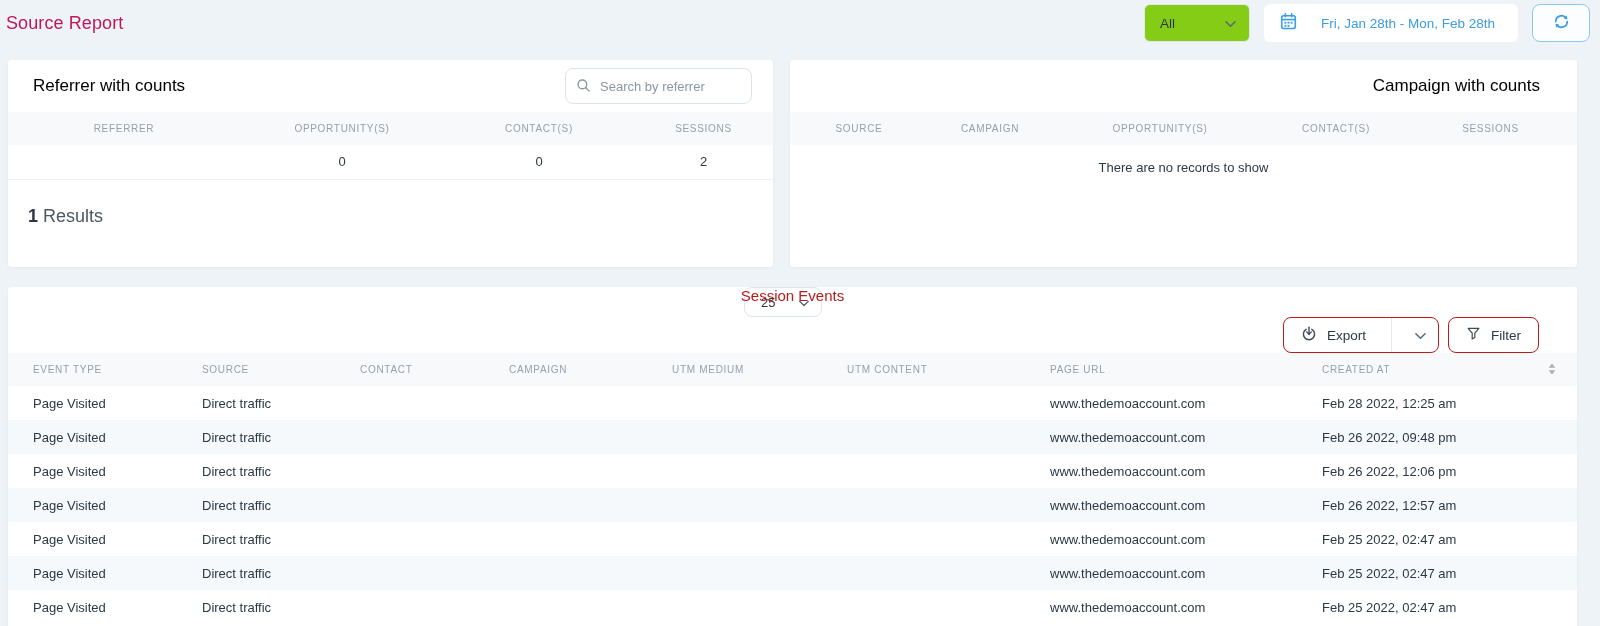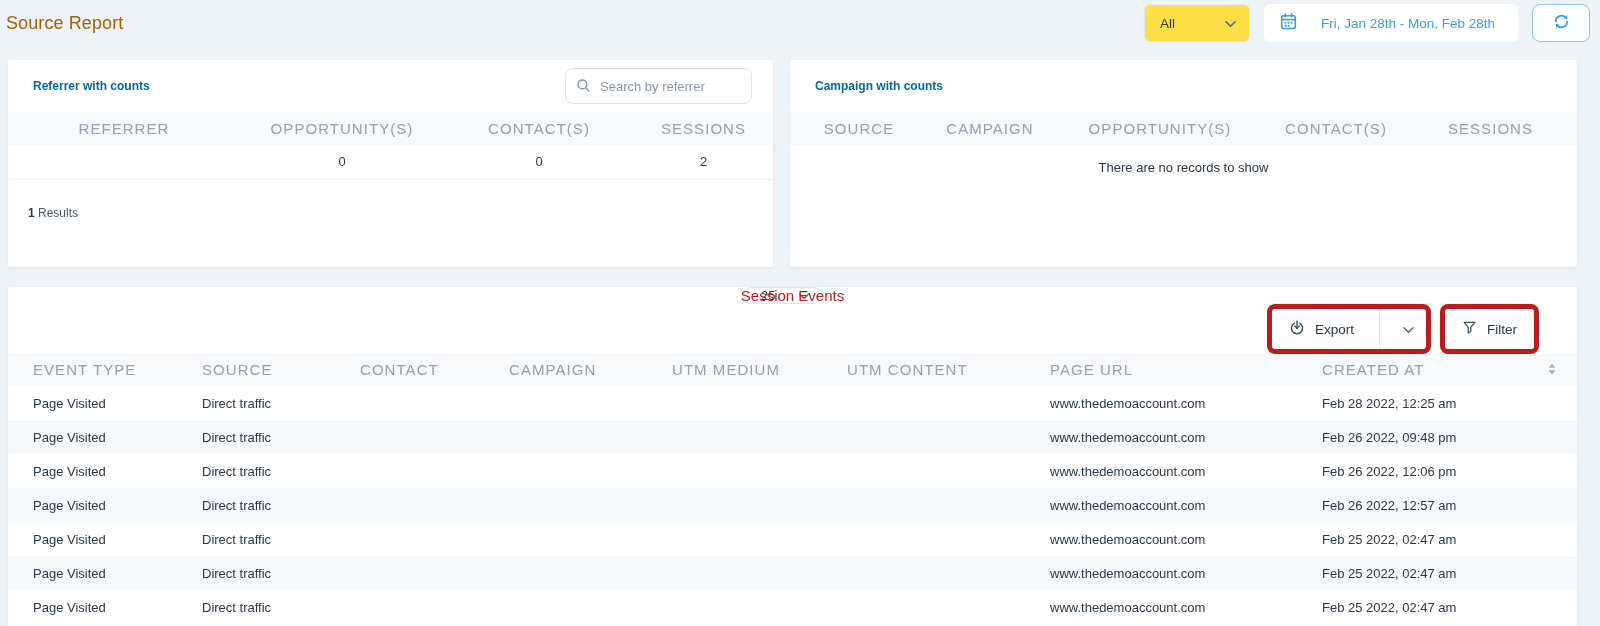--- a/index.html
+++ b/index.html
@@ -2,65 +2,65 @@
 <html><head>
 <meta charset="utf-8">
 <style>
   * { margin:0; padding:0; box-sizing:border-box; }
   html,body { width:1600px; height:626px; }
   body { font-family:"Liberation Sans","DejaVu Sans",sans-serif; background:#eef3f7; overflow:hidden; }
   .page { width:1600px; height:626px; position:relative; overflow:hidden; }
 
   
   .topbar { height:46px; display:flex; align-items:center; padding:0 10px 0 6px; }
-  .topbar h1 { font-size:18px; font-weight:500; color:#a16207; letter-spacing:.1px; }
+  .topbar h1 { font-size:18px; font-weight:500; color:#be185d; letter-spacing:.1px; }
   .topbar-controls { margin-left:auto; display:flex; align-items:center; gap:14px; }
-  .select-box { width:106px; height:38px; background:#fde047; border:1px solid #e2e8ee; border-radius:6px;
+  .select-box { width:106px; height:38px; background:#84cc16; border:1px solid #e2e8ee; border-radius:6px;
     display:flex; align-items:center; justify-content:space-between; padding:0 13px 0 15px;
     font-size:13.5px; color:#2b3845; cursor:pointer; }
   .date-picker { width:254px; height:38px; background:#fff; border-radius:6px; display:flex;
     align-items:center; padding:0 16px; gap:24px; cursor:pointer; }
   .date-picker .date-text { font-size:13.5px; color:#3b9de2; white-space:nowrap; }
   .refresh-btn { width:58px; height:38px; background:#fbfdff; border:1.5px solid #8fc6ee; border-radius:8px;
     display:flex; align-items:center; justify-content:center; cursor:pointer; }
 
   
   .card { background:#fff; border-radius:3px; box-shadow:0 1px 3px rgba(25,45,70,.06); }
   .panels-row { display:flex; gap:17px; padding:14px 23px 0 8px; }
   .mini-card { height:207px; position:relative; overflow:hidden; }
   .referrer-card { width:765px; flex:none; }
   .campaign-card { flex:1; }
   .card-head { height:52px; display:flex; align-items:center; padding:0 21px 0 25px; }
-  .campaign-card .card-head { padding-right:37px; }
-  .card-head h2 { font-size:12px; font-weight:700; color:#0369a1; }
+  .campaign-card .card-head { padding-right:37px;justify-content:flex-end; }
+  .card-head h2 { font-size:17px; font-weight:400; color:#000000; }
   .search { margin-left:auto; position:relative; width:187px; height:36px; }
   .search input { width:100%; height:100%; border:1px solid #dce3ea; border-radius:8px;
     padding:0 8px 0 34px; font-size:13px; color:#2b3845; outline:none; background:#fff; }
   .search input::placeholder { color:#8a96a4; }
   .search .mag { position:absolute; left:11px; top:10px; }
 
   table { border-collapse:collapse; table-layout:fixed; width:100%; }
-  th { height:33px; background:#f7f9fa; font-size:15px; font-weight:500; color:#96a1ad;
+  th { height:33px; background:#f7f9fa; font-size:10px; font-weight:500; color:#96a1ad;
     letter-spacing:.07em; text-transform:uppercase; text-align:center; white-space:nowrap; }
   .mini-card td { height:34px; font-size:13px; color:#2b3845; text-align:center;
     border-bottom:1px solid #eff2f5; }
-  .results { padding:26px 0 0 20px; font-size:12px; color:#4c5busybody; color:#4c5763; }
+  .results { padding:26px 0 0 20px; font-size:18px; color:#4c5busybody; color:#4c5763; }
   .results b { color:#2b3845; font-weight:700; }
   .empty-msg { padding-top:15px; text-align:center; font-size:13px; color:#2b3845; }
 
   
   .events-card { margin:20px 23px 0 8px; height:400px; overflow:hidden; }
   .toolbar { position:relative; height:66px; display:flex; align-items:center; padding:0 38px 0 19px;flex-direction:column; }
   .page-size { width:78px; height:34px; background:#fff; border:1px solid #dde4ea; border-radius:8px;
     display:flex; align-items:center; justify-content:space-between; padding:0 12px 0 16px;
     font-size:13px; color:#2b3845; cursor:pointer; }
   .events-title { position:absolute; left:50%; transform:translateX(-50%); font-size:15px;
     font-weight:500; color:#b91c1c; }
   .toolbar-buttons { margin-left:auto; display:flex; align-items:center; gap:9px; }
-  .btn { height:50px; background:#fff; border:5px solid #b91c1c; border-radius:8px;
+  .btn { height:36px; background:#fff; border:1px solid #b91c1c; border-radius:8px;
     display:flex; align-items:center; gap:10px; padding:0 17px; font-size:13.5px; font-weight:500;
     color:#2b3845; cursor:pointer; }
   .split-btn { padding:0; }
   .split-main { display:flex; align-items:center; gap:10px; padding:0 15px 0 17px; height:100%; cursor:pointer; }
   .split-divider { width:1px; height:100%; background:#e4eaf0; }
   .split-caret { width:36px; height:100%; display:flex; align-items:center; justify-content:center; cursor:pointer; }
 
   .events-table th { background:#f7f9fb; text-align:left; }
   .events-table th:first-child, .events-table td:first-child { padding-left:25px; }
   .events-table td { height:34px; font-size:13px; color:#2b3845; white-space:nowrap; overflow:hidden; }

